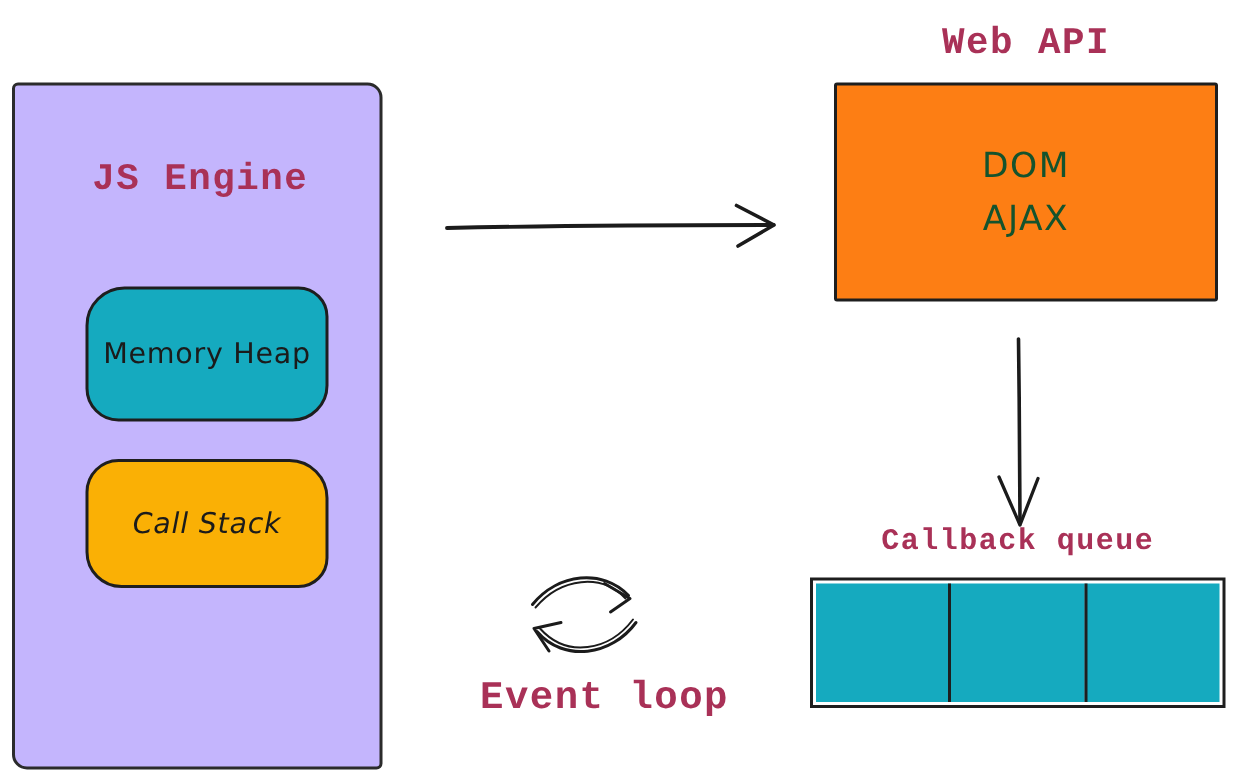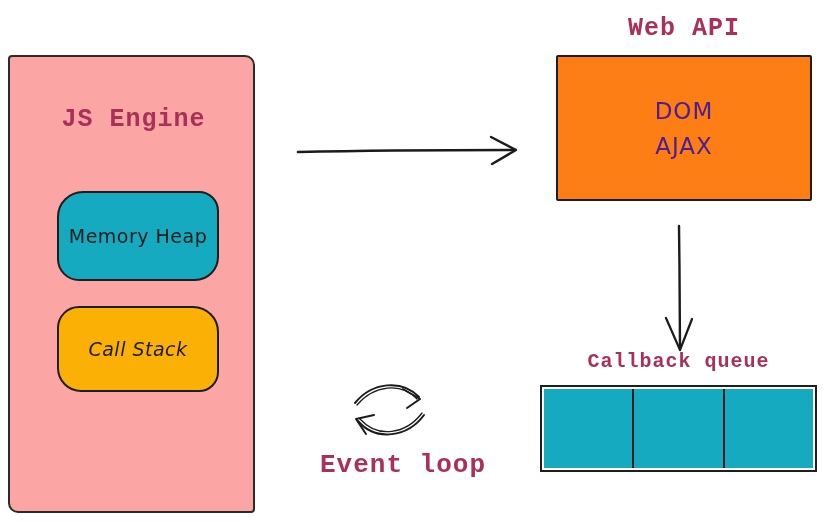--- a/index.html
+++ b/index.html
@@ -15,21 +15,21 @@
     font-size: 25px;
     letter-spacing: 1px;
     text-align: center;
     white-space: nowrap;
     font-family: Liberation Mono, monospace;
   }
 
   
   .js-engine {
     left: 8px; top: 55px; width: 247px; height: 458px;
-    background: #fca5a5;
+    background: #c4b5fd;
     border: 2.5px solid #2b2b2b;
     border-radius: 4px 10px 4px 10px;
   }
   .js-engine-title {
     left: 0; top: 48px; width: 247px;
   }
 
   .inner-box {
     position: absolute;
     left: 47px; width: 162px;
@@ -56,21 +56,21 @@
   
   .web-api-title { left: 556px; top: 14px; width: 256px; }
   .web-api-box {
     left: 556px; top: 55px; width: 256px; height: 146px;
     background: #fd7e14;
     border: 2.5px solid #1e1e1e;
     border-radius: 2px;
     display: flex; flex-direction: column;
     align-items: center; justify-content: center;
     gap: 5px;
-    color: #4c1d95;
+    color: #14532d;
     font-size: 23px;
     letter-spacing: 1px;
   }
   .web-api-item { line-height: 30px; }
 
   
   .callback-queue-title { left: 540px; top: 350px; width: 277px; font-size: 20px; }
   .callback-queue {
     left: 540px; top: 385px; width: 277px; height: 87px;
     background: #ffffff;

